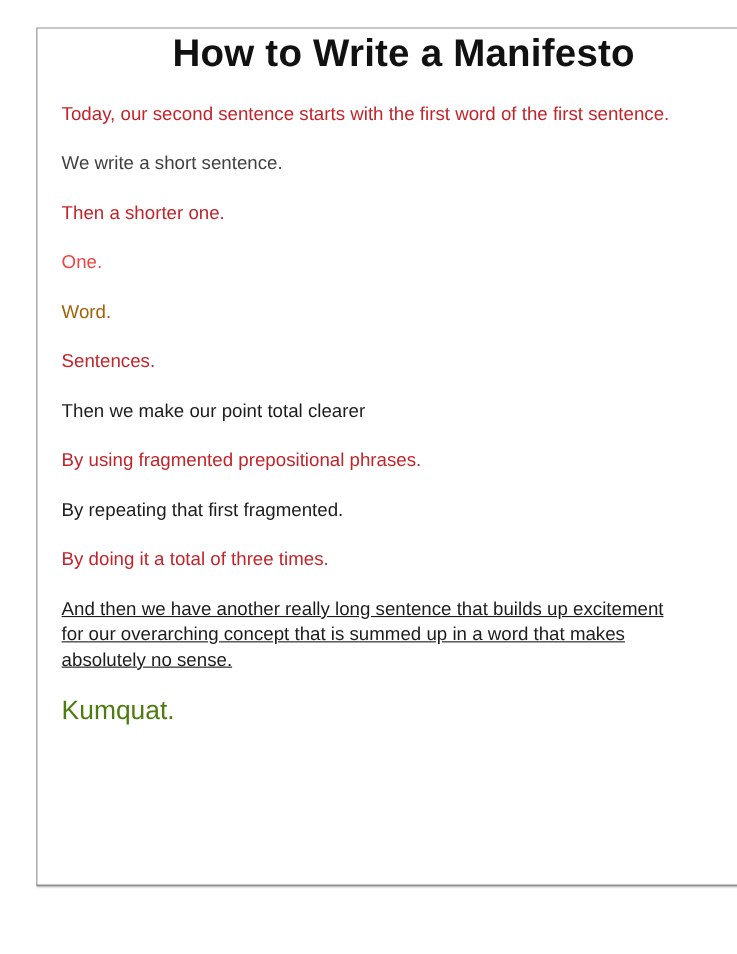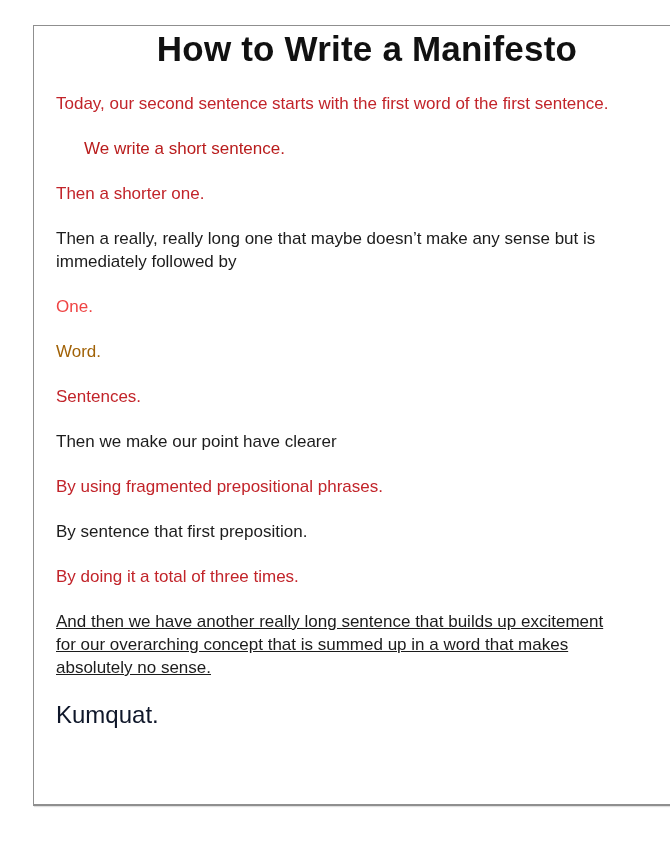--- a/index.html
+++ b/index.html
@@ -48,26 +48,25 @@
     margin-top: 1px;
   }
 </style>
 </head>
 <body>
 
 <div class="doc-frame">
   <h1 class="doc-title" style="color: rgb(17, 17, 17);">How to Write a Manifesto</h1>
   <div>
       <p class="para" style="color: rgb(194, 36, 42);">Today, our second sentence starts with the first word of the first sentence.</p>
-      <p class="para" style="color: #b91c1c; margin-left: 28px;">We write a short sentence.</p>
+      <p class="para" style="color: #404040;">We write a short sentence.</p>
       <p class="para" style="color: rgb(194, 36, 42);">Then a shorter one.</p>
-      <p class="para" style="color: rgb(28, 28, 28);">Then a really, really long one that maybe doesn’t make any sense but is immediately followed by</p>
       <p class="para" style="color: #ef4444;">One.</p>
       <p class="para" style="color: #a16207;">Word.</p>
       <p class="para" style="color: rgb(194, 36, 42);">Sentences.</p>
-      <p class="para" style="color: rgb(28, 28, 28);">Then we make our point have clearer</p>
+      <p class="para" style="color: rgb(28, 28, 28);">Then we make our point total clearer</p>
       <p class="para" style="color: rgb(194, 36, 42);">By using fragmented prepositional phrases.</p>
-      <p class="para" style="color: rgb(28, 28, 28);">By sentence that first preposition.</p>
+      <p class="para" style="color: rgb(28, 28, 28);">By repeating that first fragmented.</p>
       <p class="para" style="color: rgb(194, 36, 42);">By doing it a total of three times.</p>
       <p class="para" style="color: rgb(28, 28, 28); text-decoration: underline;">And then we have another really long sentence that builds up excitement for our overarching concept that is summed up in a word that makes absolutely no sense.</p>
-      <p class="para emphasis" style="color: #0f172a;">Kumquat.</p>
+      <p class="para emphasis" style="color: #4d7c0f;">Kumquat.</p>
     </div>
 </div>
 
 </body></html>

